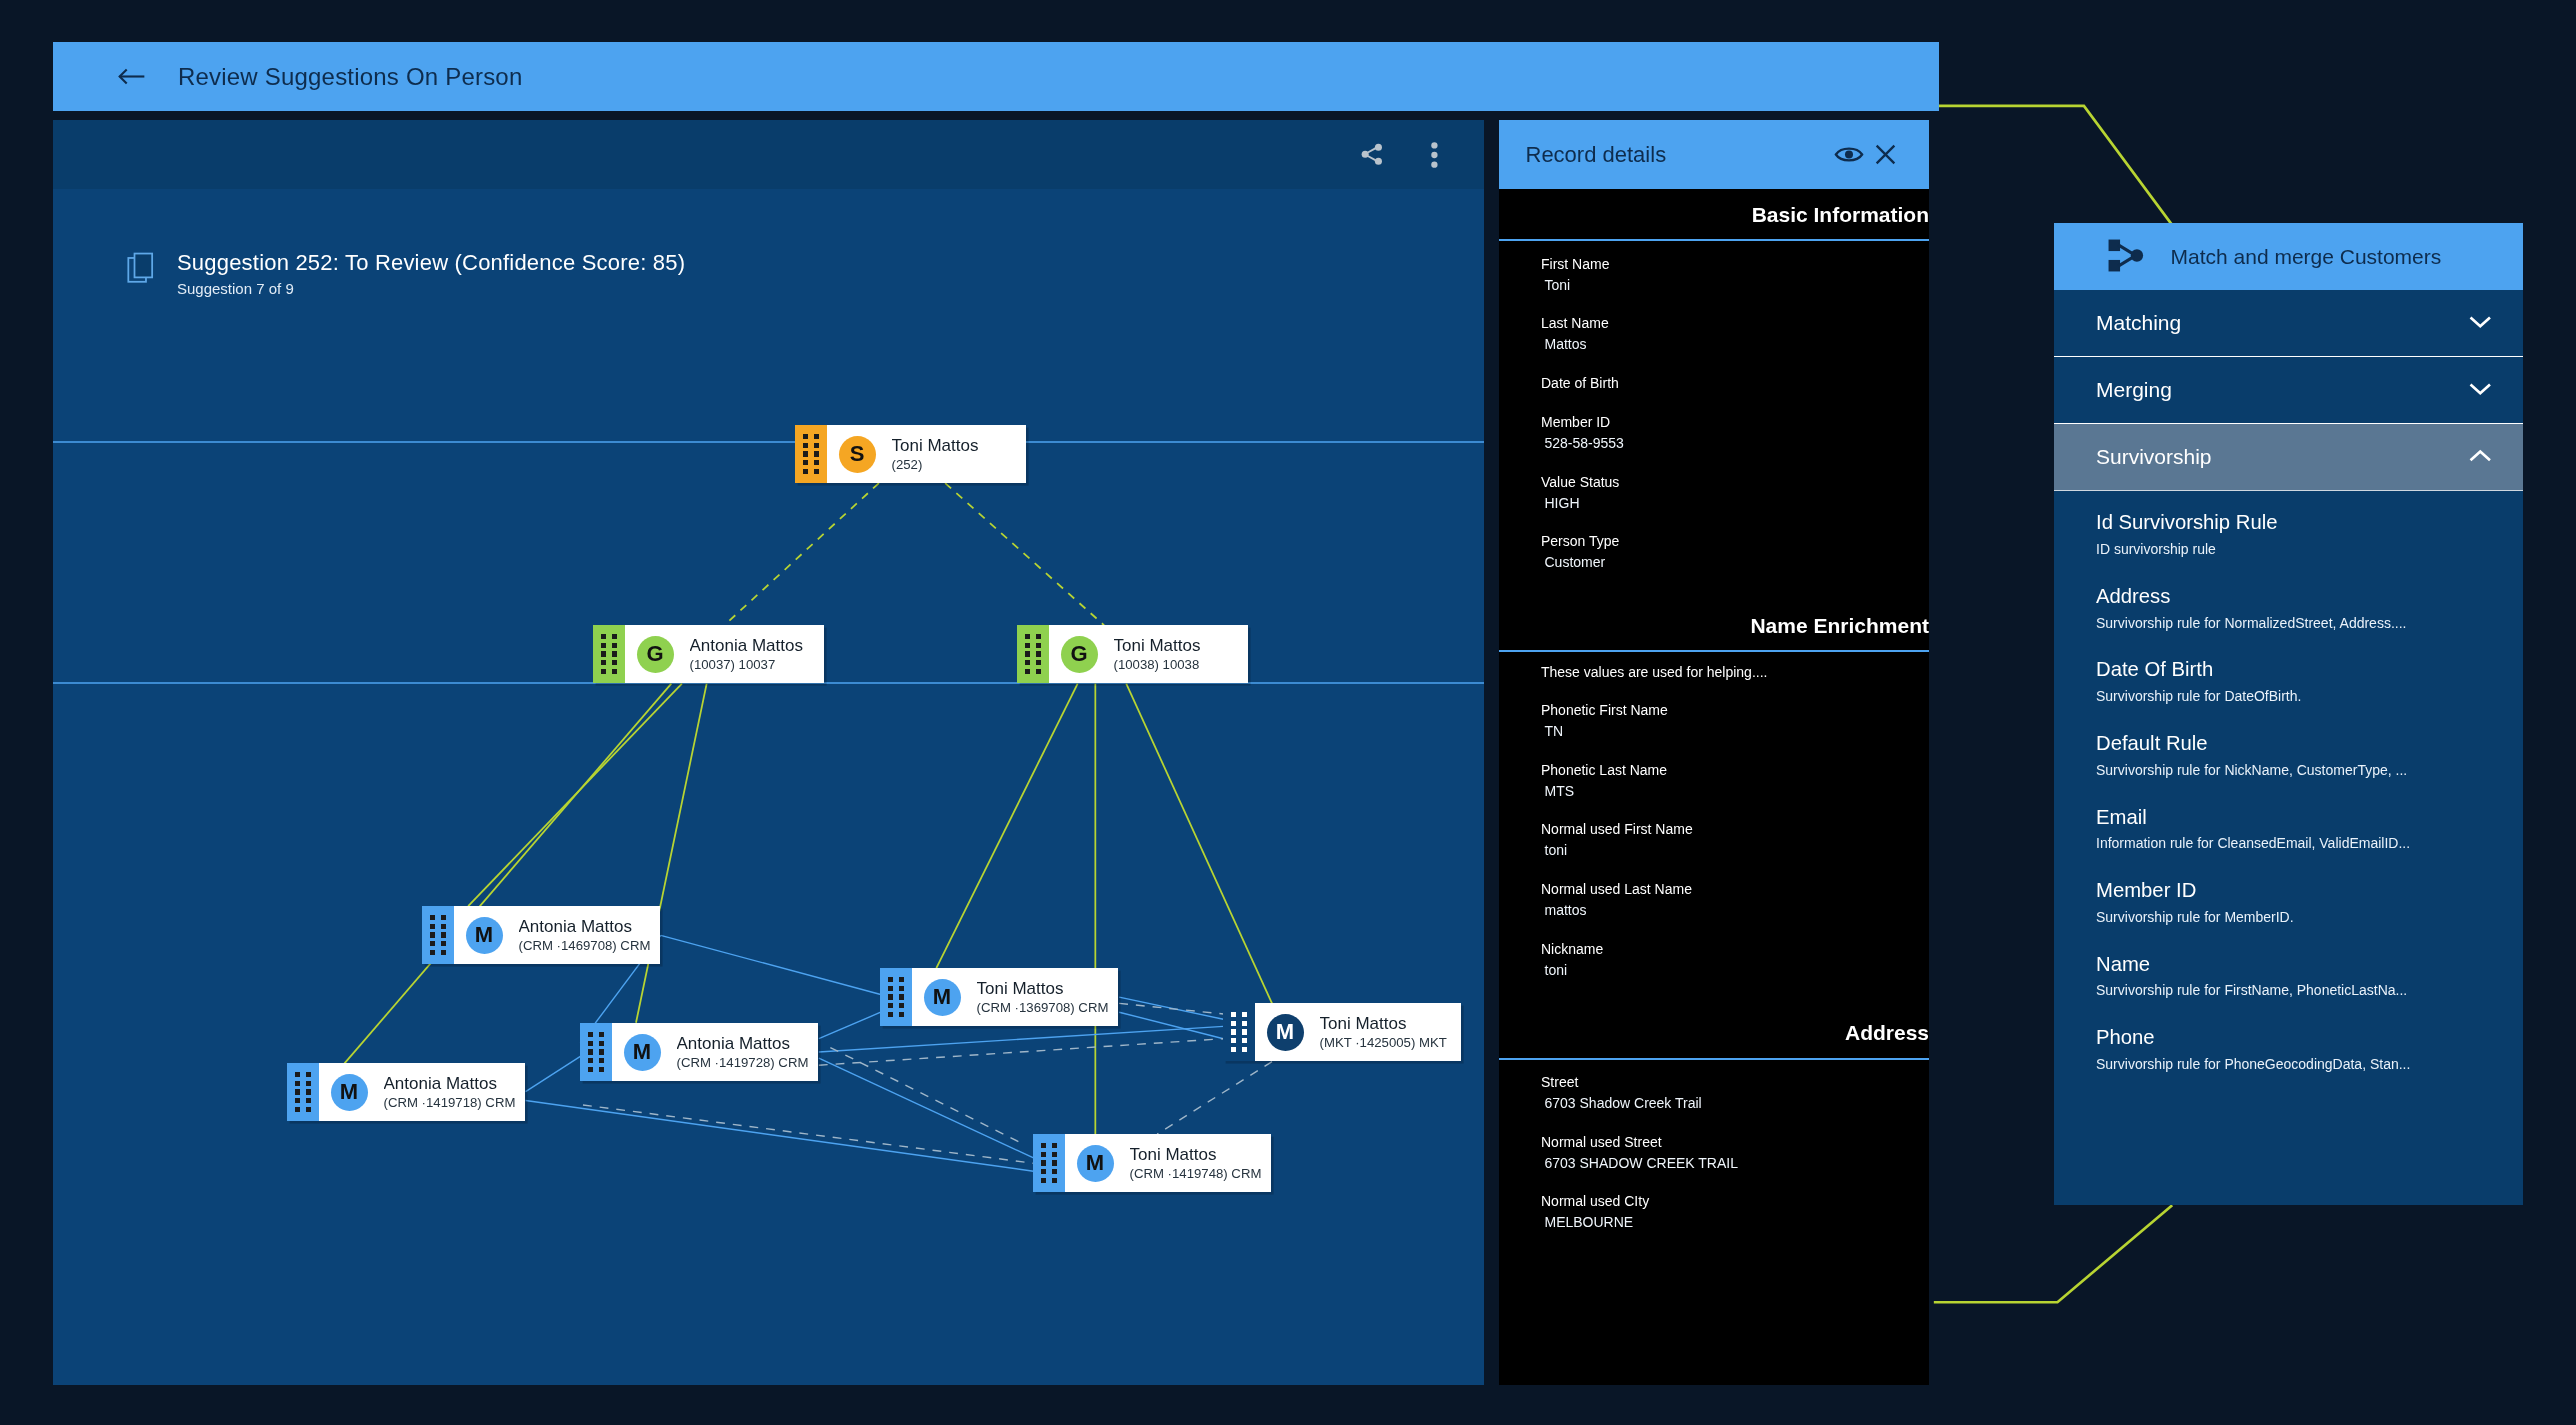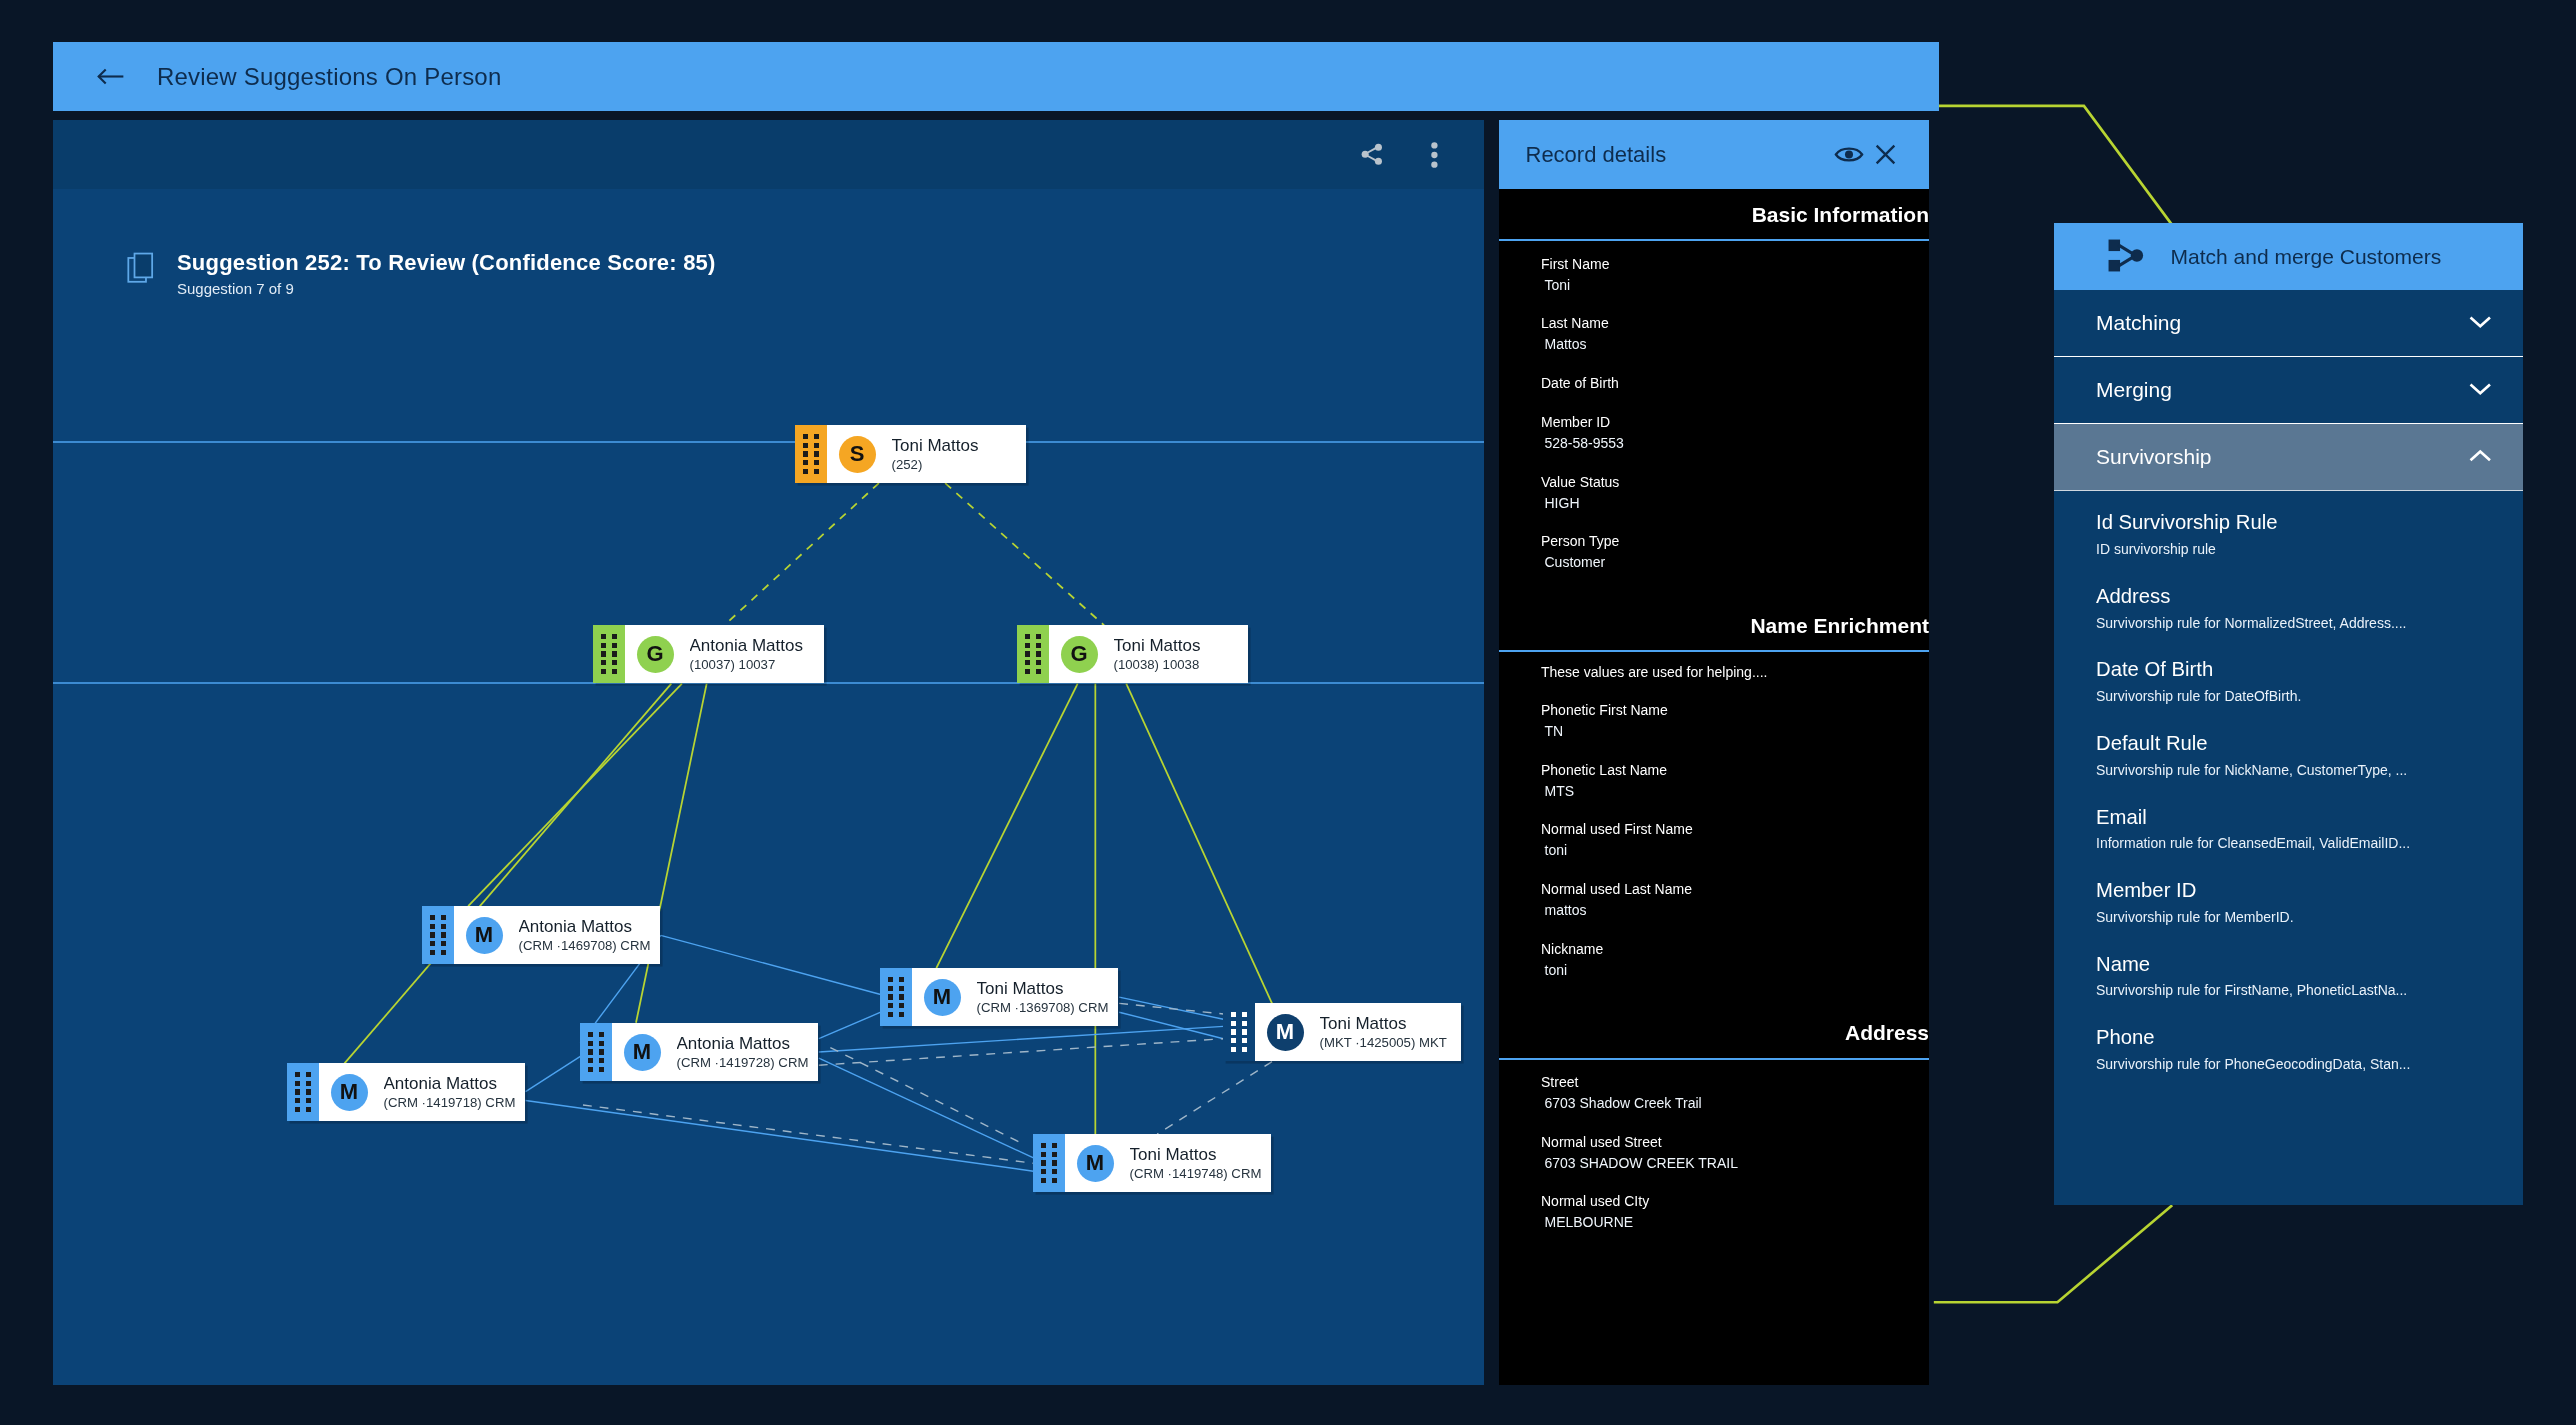--- a/index.html
+++ b/index.html
@@ -7,37 +7,37 @@
     width: 2576px; height: 1425px;
     background: #0b1b30;
     font-family: "Liberation Sans", sans-serif;
     overflow: hidden;
   }
   #root { position: relative; width: 2576px; height: 1425px; background: #091627; }
 
   
   .appbar {
     position: absolute; left: 53px; top: 42px; width: 1886px; height: 69px;
-    background: #4da3f0; display: flex; align-items: center; gap: 28px; padding-left: 39px;
+    background: #4da3f0; display: flex; align-items: center; gap: 28px; padding-left: 60px;
   }
   .appbar-back { width: 37px; height: 37px; display: flex; align-items: center; justify-content: center; cursor: pointer; }
   .appbar-title { font-size: 24px; color: #0e2c4d; letter-spacing: 0.2px; }
 
   
   .graph-panel {
     position: absolute; left: 53px; top: 120px; width: 1431px; height: 1265px;
     background: #0b4377; overflow: hidden;
   }
   .graph-header {
     position: absolute; left: 0; top: 0; width: 100%; height: 69px;
     background: #093d6b; display: flex; align-items: center; padding: 0 39px 0 72px;
   }
   .graph-header-icon { position: absolute; left: 74px; top: 132px; }
   .gh-texts { position: absolute; left: 124px; top: 130px; }
-  .gh-title { font-size: 22px; font-weight: bold; color: #ffffff; letter-spacing: 0.2px; }
+  .gh-title { font-size: 22px; font-weight: normal; color: #ffffff; letter-spacing: 0.2px; }
   .gh-sub { font-size: 15px; color: #e2ecf6; margin-top: 4.4px; }
   .gh-actions { position: absolute; right: 0; top: 0; height: 69px; display: flex; align-items: center; gap: 32px; padding-right: 35px; }
   .gh-icon { width: 30px; height: 30px; display: flex; align-items: center; justify-content: center; cursor: pointer; }
 
   .band { position: absolute; left: 0; width: 100%; height: 1.8px; background: #4da3f0; opacity: .75; }
   .band.b1 { top: 321px; }
   .band.b2 { top: 562px; }
 
   
   .node {

